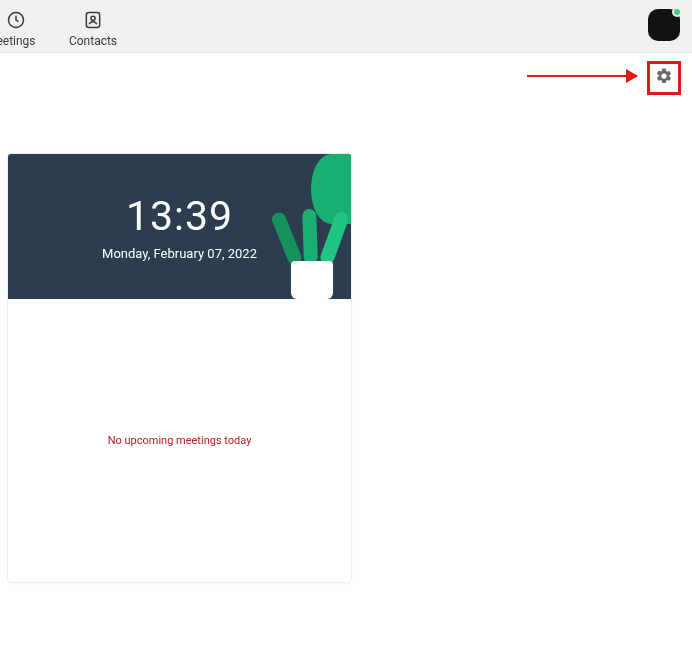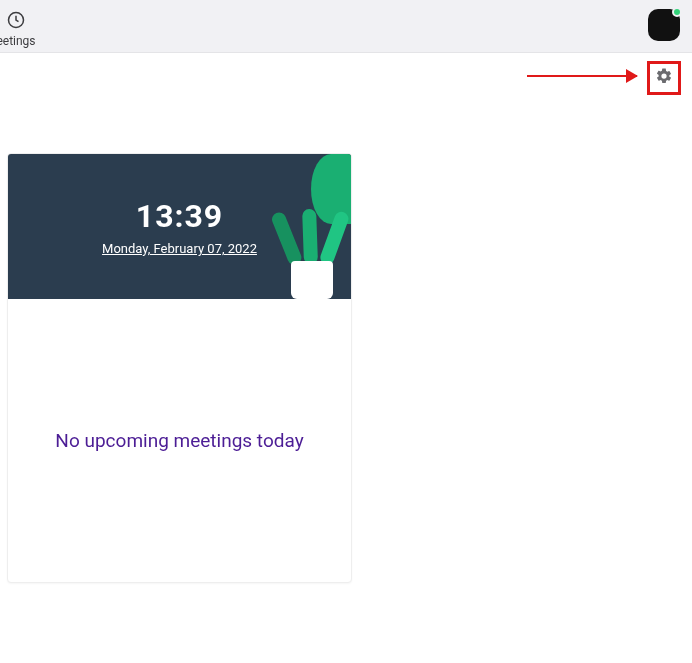--- a/index.html
+++ b/index.html
@@ -114,29 +114,28 @@
       background: #2b3d4f;
       position: relative;
       overflow: hidden;
       display: flex;
       flex-direction: column;
       align-items: center;
       justify-content: center;
       color: #fff;
     }
     .hero-time {
-      font-size: 32px;
-      font-weight: 700;
+      font-size: 41px;
+      font-weight: 400;
       letter-spacing: 1px;
     }
     .hero-date {
       font-size: 13px;
       margin-top: 6px;
       font-weight: 400;
-      text-decoration: underline;
     }
     
     .pot1 {
       position: absolute;
       right: 0;
       top: 0;
       width: 40px;
       height: 70px;
       background: #1aaf72;
       border-radius: 40px 0 0 40px / 70px 0 0 70px;
@@ -177,40 +176,50 @@
       border-radius: 4px 4px 6px 6px;
     }
 
     .card-body {
       height: calc(100% - 145px);
       display: flex;
       align-items: center;
       justify-content: center;
     }
     .empty-text {
-      color: #4c1d95;
-      font-size: 19px;
+      color: #b91c1c;
+      font-size: 11px;
     }
   </style>
 </head>
 <body>
 
 <div class="toolbar">
   <div class="toolbar-tabs">
 
     <div class="toolbar-tab">
       <span class="icon">
         <svg width="20" height="20" viewBox="0 0 24 24" fill="none" stroke="#3c3c3f" stroke-width="1.8">
           <circle cx="12" cy="12" r="9"></circle>
             <path d="M12 7v5l3 2"></path>
         </svg>
       </span>
       <span class="label">eetings</span>
     </div>
 
+    <div class="toolbar-tab">
+      <span class="icon">
+        <svg width="20" height="20" viewBox="0 0 24 24" fill="none" stroke="#3c3c3f" stroke-width="1.8">
+          <rect x="4" y="3" width="16" height="18" rx="3"></rect>
+          <circle cx="12" cy="10" r="2.5"></circle>
+          <path d="M7.5 17c.8-2 2.3-3 4.5-3s3.7 1 4.5 3"></path>
+        </svg>
+      </span>
+      <span class="label">Contacts</span>
+    </div>
 
 
   </div>
 
   <div class="profile">
     <span class="presence"></span>
   </div>
 </div>
 
 <div class="subbar">

